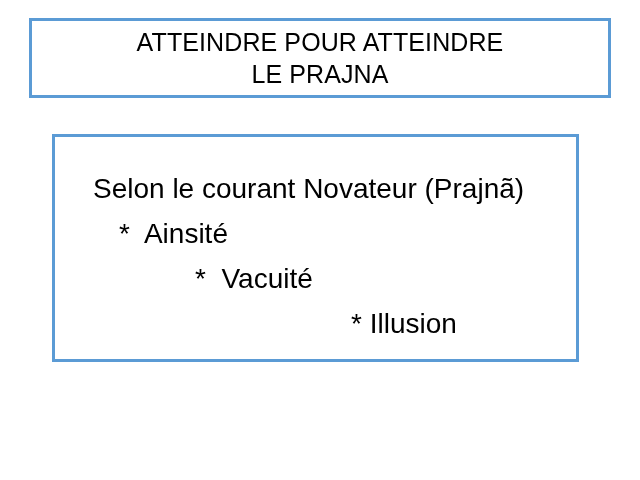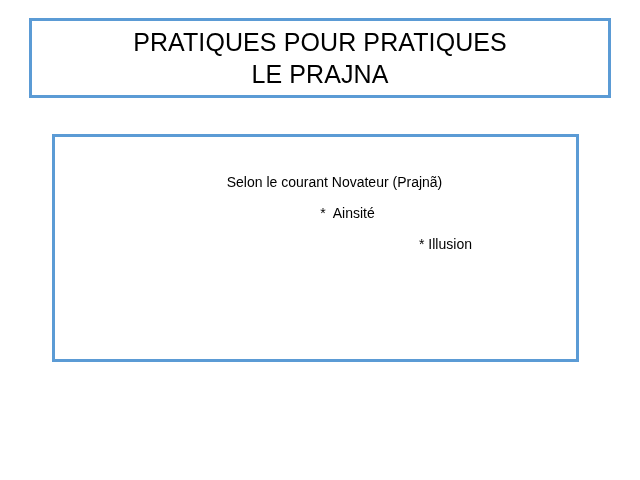--- a/index.html
+++ b/index.html
@@ -50,42 +50,42 @@
     background: #ffffff;
     box-sizing: border-box;
   }
   .body-lines {
     position: absolute;
     left: 0;
     top: 38px;
     width: 100%;
   }
   .line {
-    font-size: 14px;
+    font-size: 28px;
     line-height: 1.0;
     margin-bottom: 17px;
     white-space: pre;
-    text-align: center;
   }
   .l0 { padding-left: 38px; }
   .l1 { padding-left: 64px; }
   .l2 { padding-left: 140px; }
-  .l3 { padding-left: 260px; }
+  .l3 { padding-left: 260px; margin-left: 36px; }
 </style>
 </head>
 <body>
 
 <div class="slide">
 
   <div class="title-box">
-    <div class="title-text">PRATIQUES POUR PRATIQUES
+    <div class="title-text">ATTEINDRE POUR ATTEINDRE
 LE PRAJNA</div>
   </div>
 
   <div class="body-box">
     <div class="body-lines">
       <div class="line l0">Selon le courant Novateur (Prajnã)</div>
       <div class="line l1">*  Ainsité</div>
+      <div class="line l2">*  Vacuité</div>
       <div class="line l3">* Illusion</div>
     </div>
   </div>
 
 </div>
 
 </body></html>

